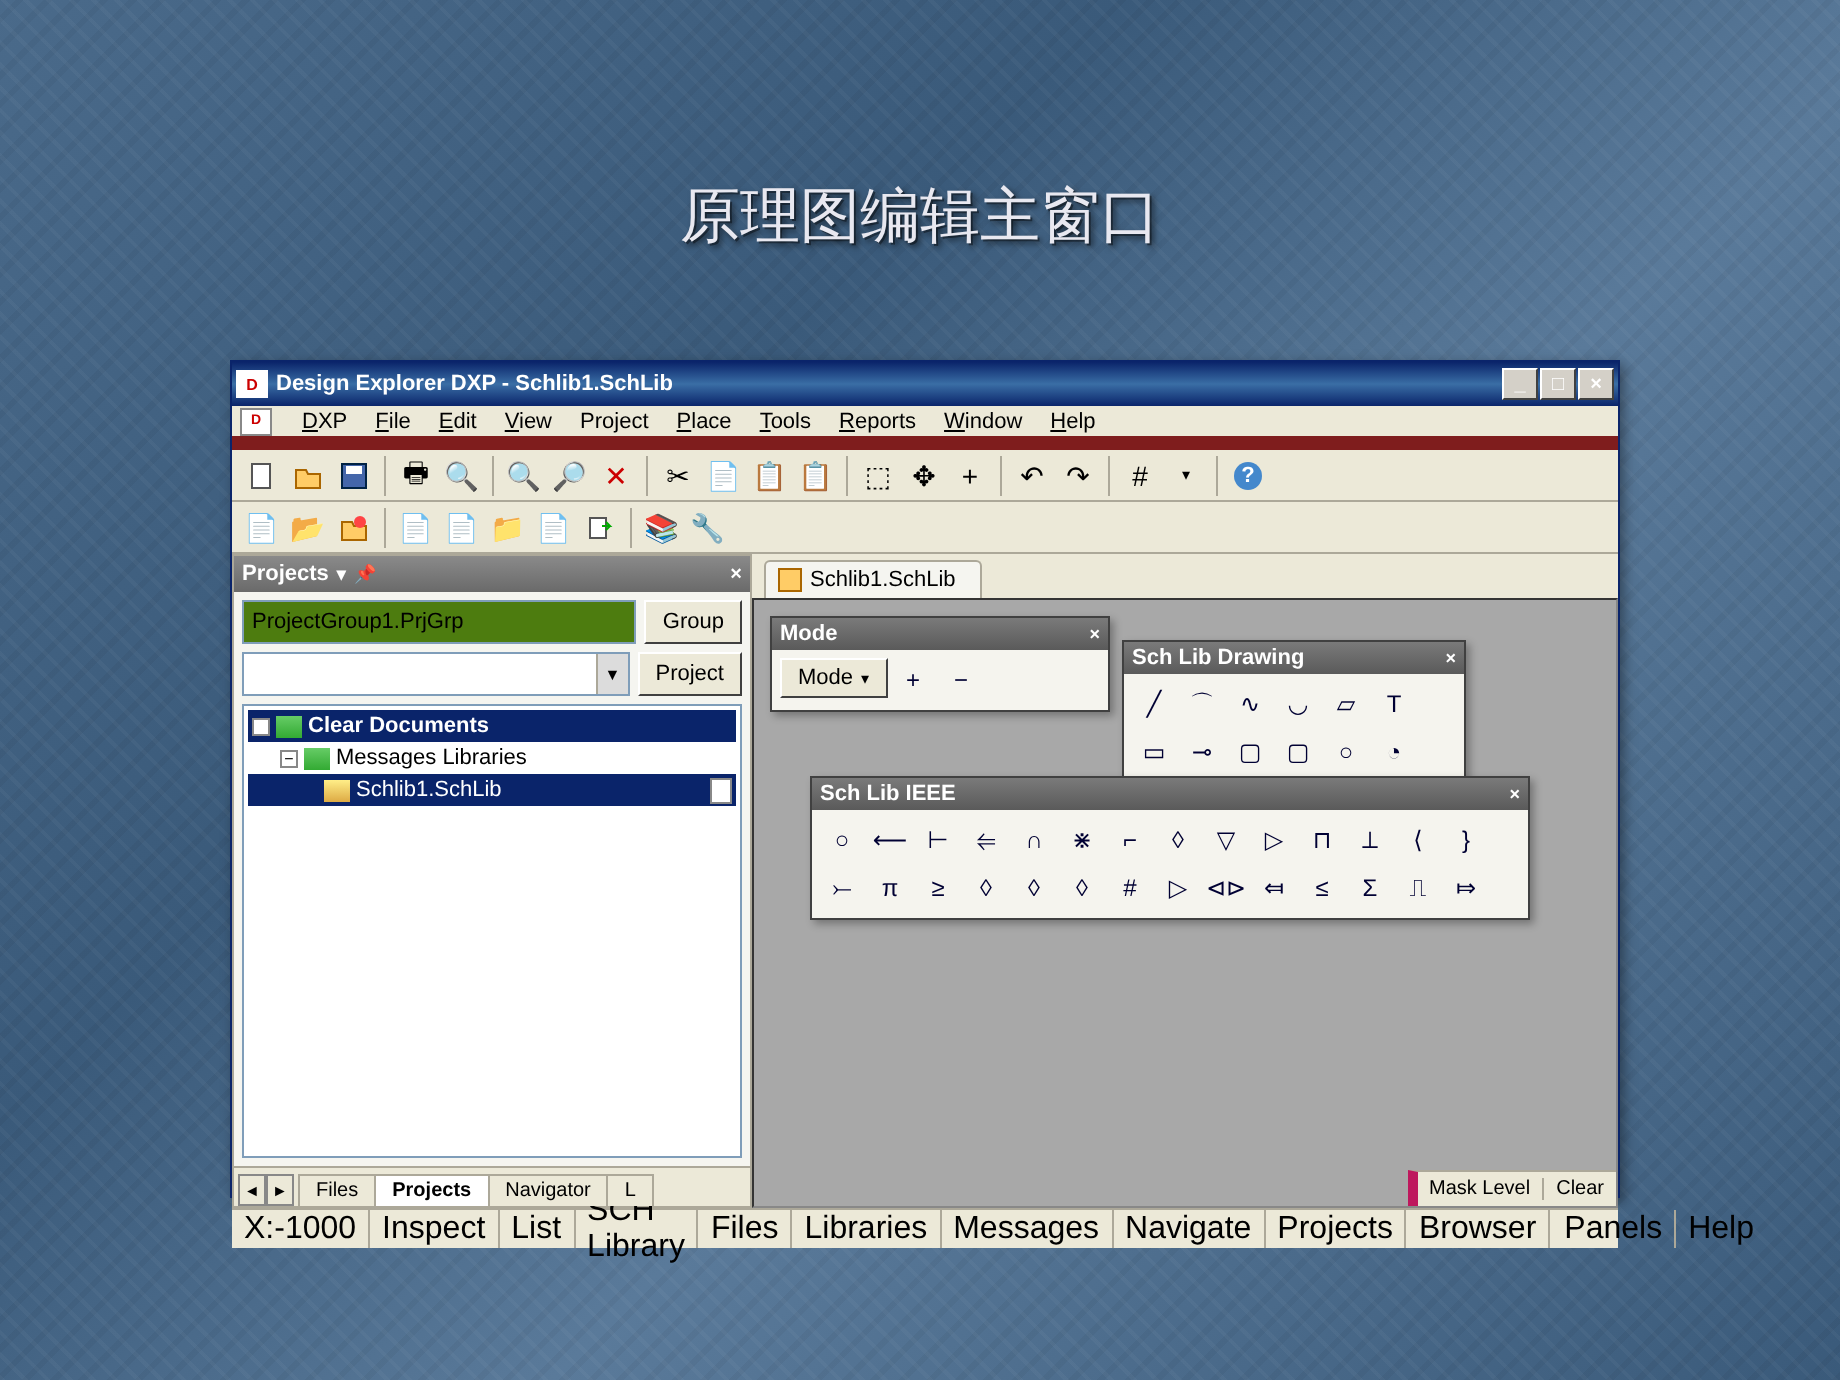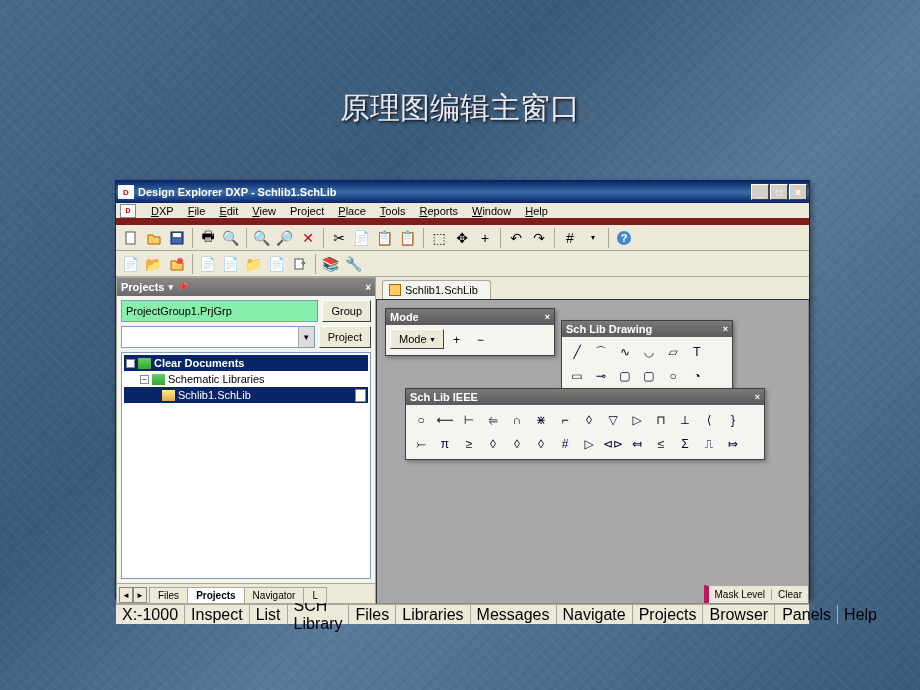--- a/index.html
+++ b/index.html
@@ -20,21 +20,21 @@
 .tbtn{width:22px;height:22px;display:flex;align-items:center;justify-content:center;border:1px solid transparent;font-size:14px}
 .tsep{width:1px;height:20px;background:#aca899;margin:0 3px}
 .body-area{display:flex;height:327px}
 .panel{background:#f5f5f0;border:1px solid #aca899;display:flex;flex-direction:column}
 .panel-hdr{height:18px;background:linear-gradient(#8a8a8a,#6a6a6a);color:#fff;font-weight:bold;display:flex;align-items:center;padding:0 4px;font-size:10px}
 .panel-hdr .x{margin-left:auto;cursor:pointer;font-size:10px}
 .panel-hdr .pin{margin-left:4px;font-size:9px}
 .left-panel{width:260px;height:100%}
 .proj-ctrls{padding:4px;display:flex;flex-direction:column;gap:4px}
 .proj-row{display:flex;gap:4px}
-.txtbox{flex:1;height:22px;border:1px solid #7f9db9;background:#86efac;padding:0 4px;display:flex;align-items:center}
+.txtbox{flex:1;height:22px;border:1px solid #7f9db9;background:#4d7c0f;padding:0 4px;display:flex;align-items:center}
 .btn3d{height:22px;padding:0 8px;border:1px solid #fff;border-right-color:#404040;border-bottom-color:#404040;background:#ece9d8;display:flex;align-items:center}
 .combo{flex:1;height:22px;border:1px solid #7f9db9;background:#fff;display:flex;align-items:center}
 .combo .dd{width:16px;height:100%;background:#dcdcdc;border-left:1px solid #aca899;margin-left:auto;display:flex;align-items:center;justify-content:center;font-size:8px}
 .tree{flex:1;background:#fff;border:1px solid #7f9db9;margin:0 4px 4px;padding:2px;overflow:hidden}
 .tree-row{display:flex;align-items:center;height:16px;white-space:nowrap}
 .tree-box{width:9px;height:9px;border:1px solid #888;font-size:8px;line-height:7px;text-align:center;margin-right:3px;background:#fff}
 .fold{width:13px;height:11px;margin-right:3px;display:inline-flex}
 .fold.green{background:linear-gradient(#6c6,#3a3)}
 .fold.yel{background:linear-gradient(#fe8,#da4)}
 .tree-row.sel{background:#0a246a;color:#fff}
@@ -192,21 +192,21 @@
       </div>
       <div class="tree">
         <div class="tree-row sel" style="padding-left:2px">
           <div class="tree-box">−</div>
           <span class="fold green"></span>
           <b>Clear Documents</b>
         </div>
         <div class="tree-row" style="padding-left:16px">
           <div class="tree-box">−</div>
           <span class="fold green"></span>
-          <span>Schematic Libraries</span>
+          <span>Messages Libraries</span>
         </div>
         <div class="tree-row sel" style="padding-left:38px">
           <span class="fold yel"></span>
           <span>Schlib1.SchLib</span>
           <span class="pg-icon"></span>
         </div>
       </div>
       <div class="bottom-tabs">
         <div class="nav-arrows">
           <div>◄</div>

